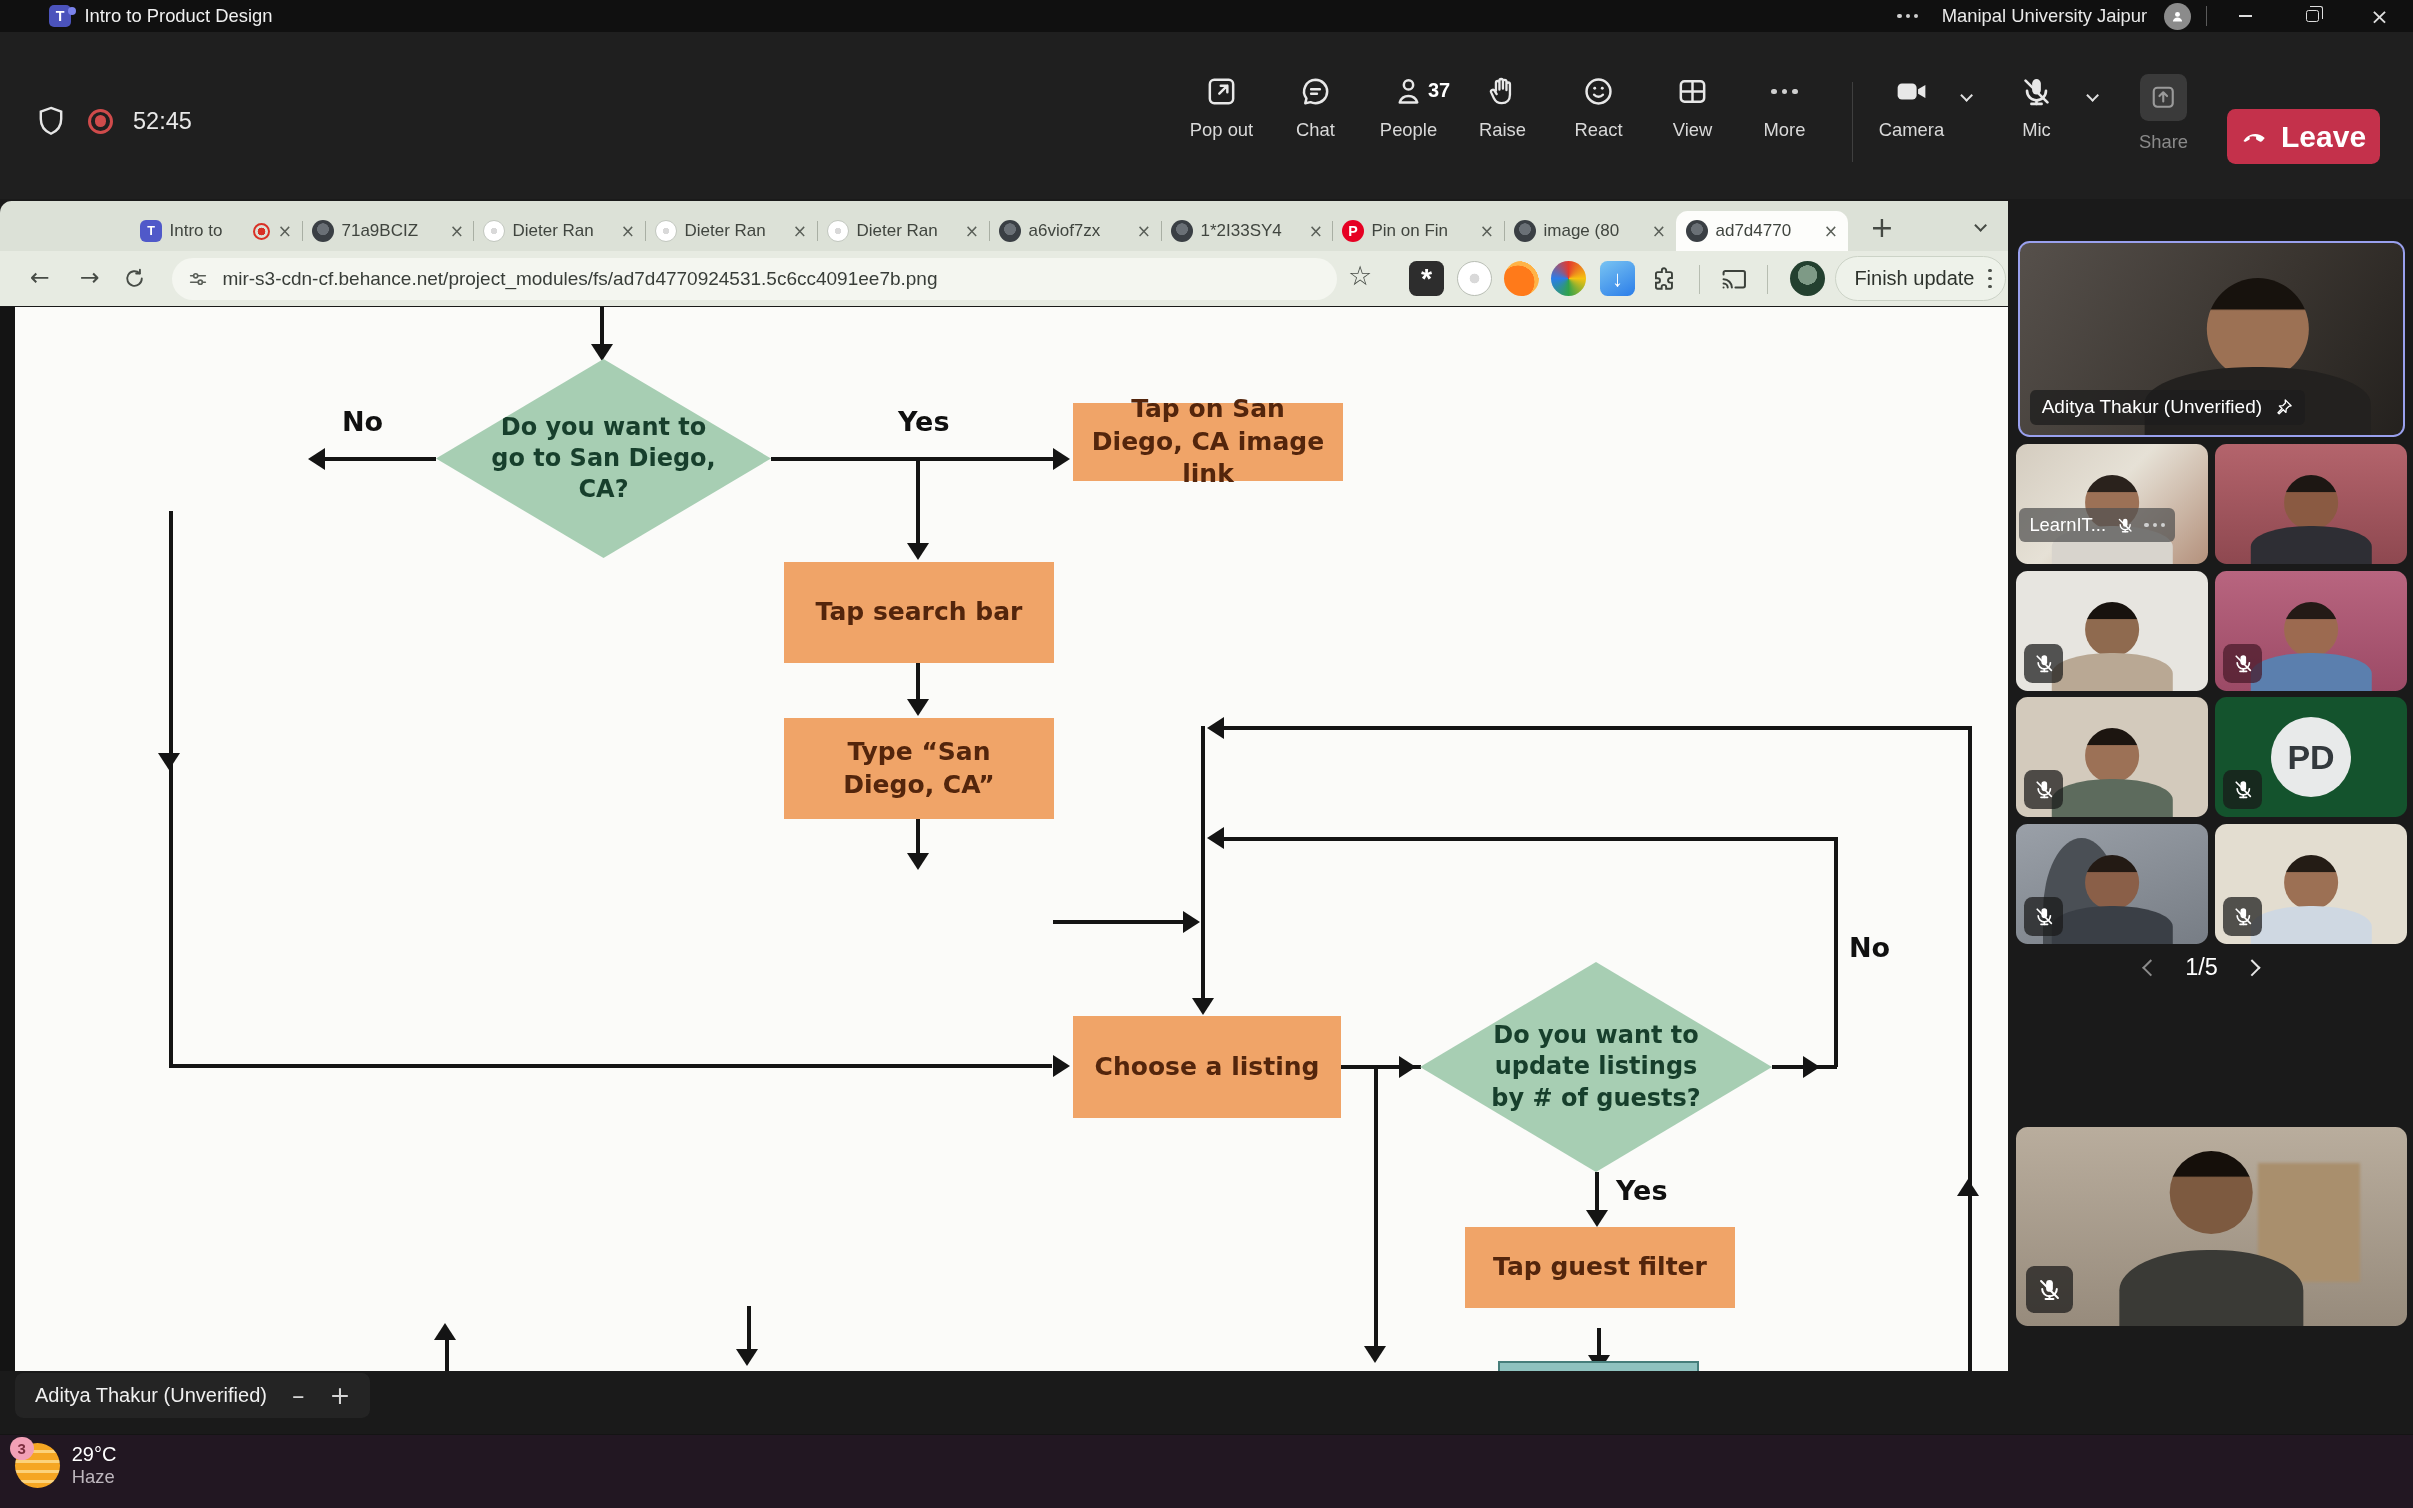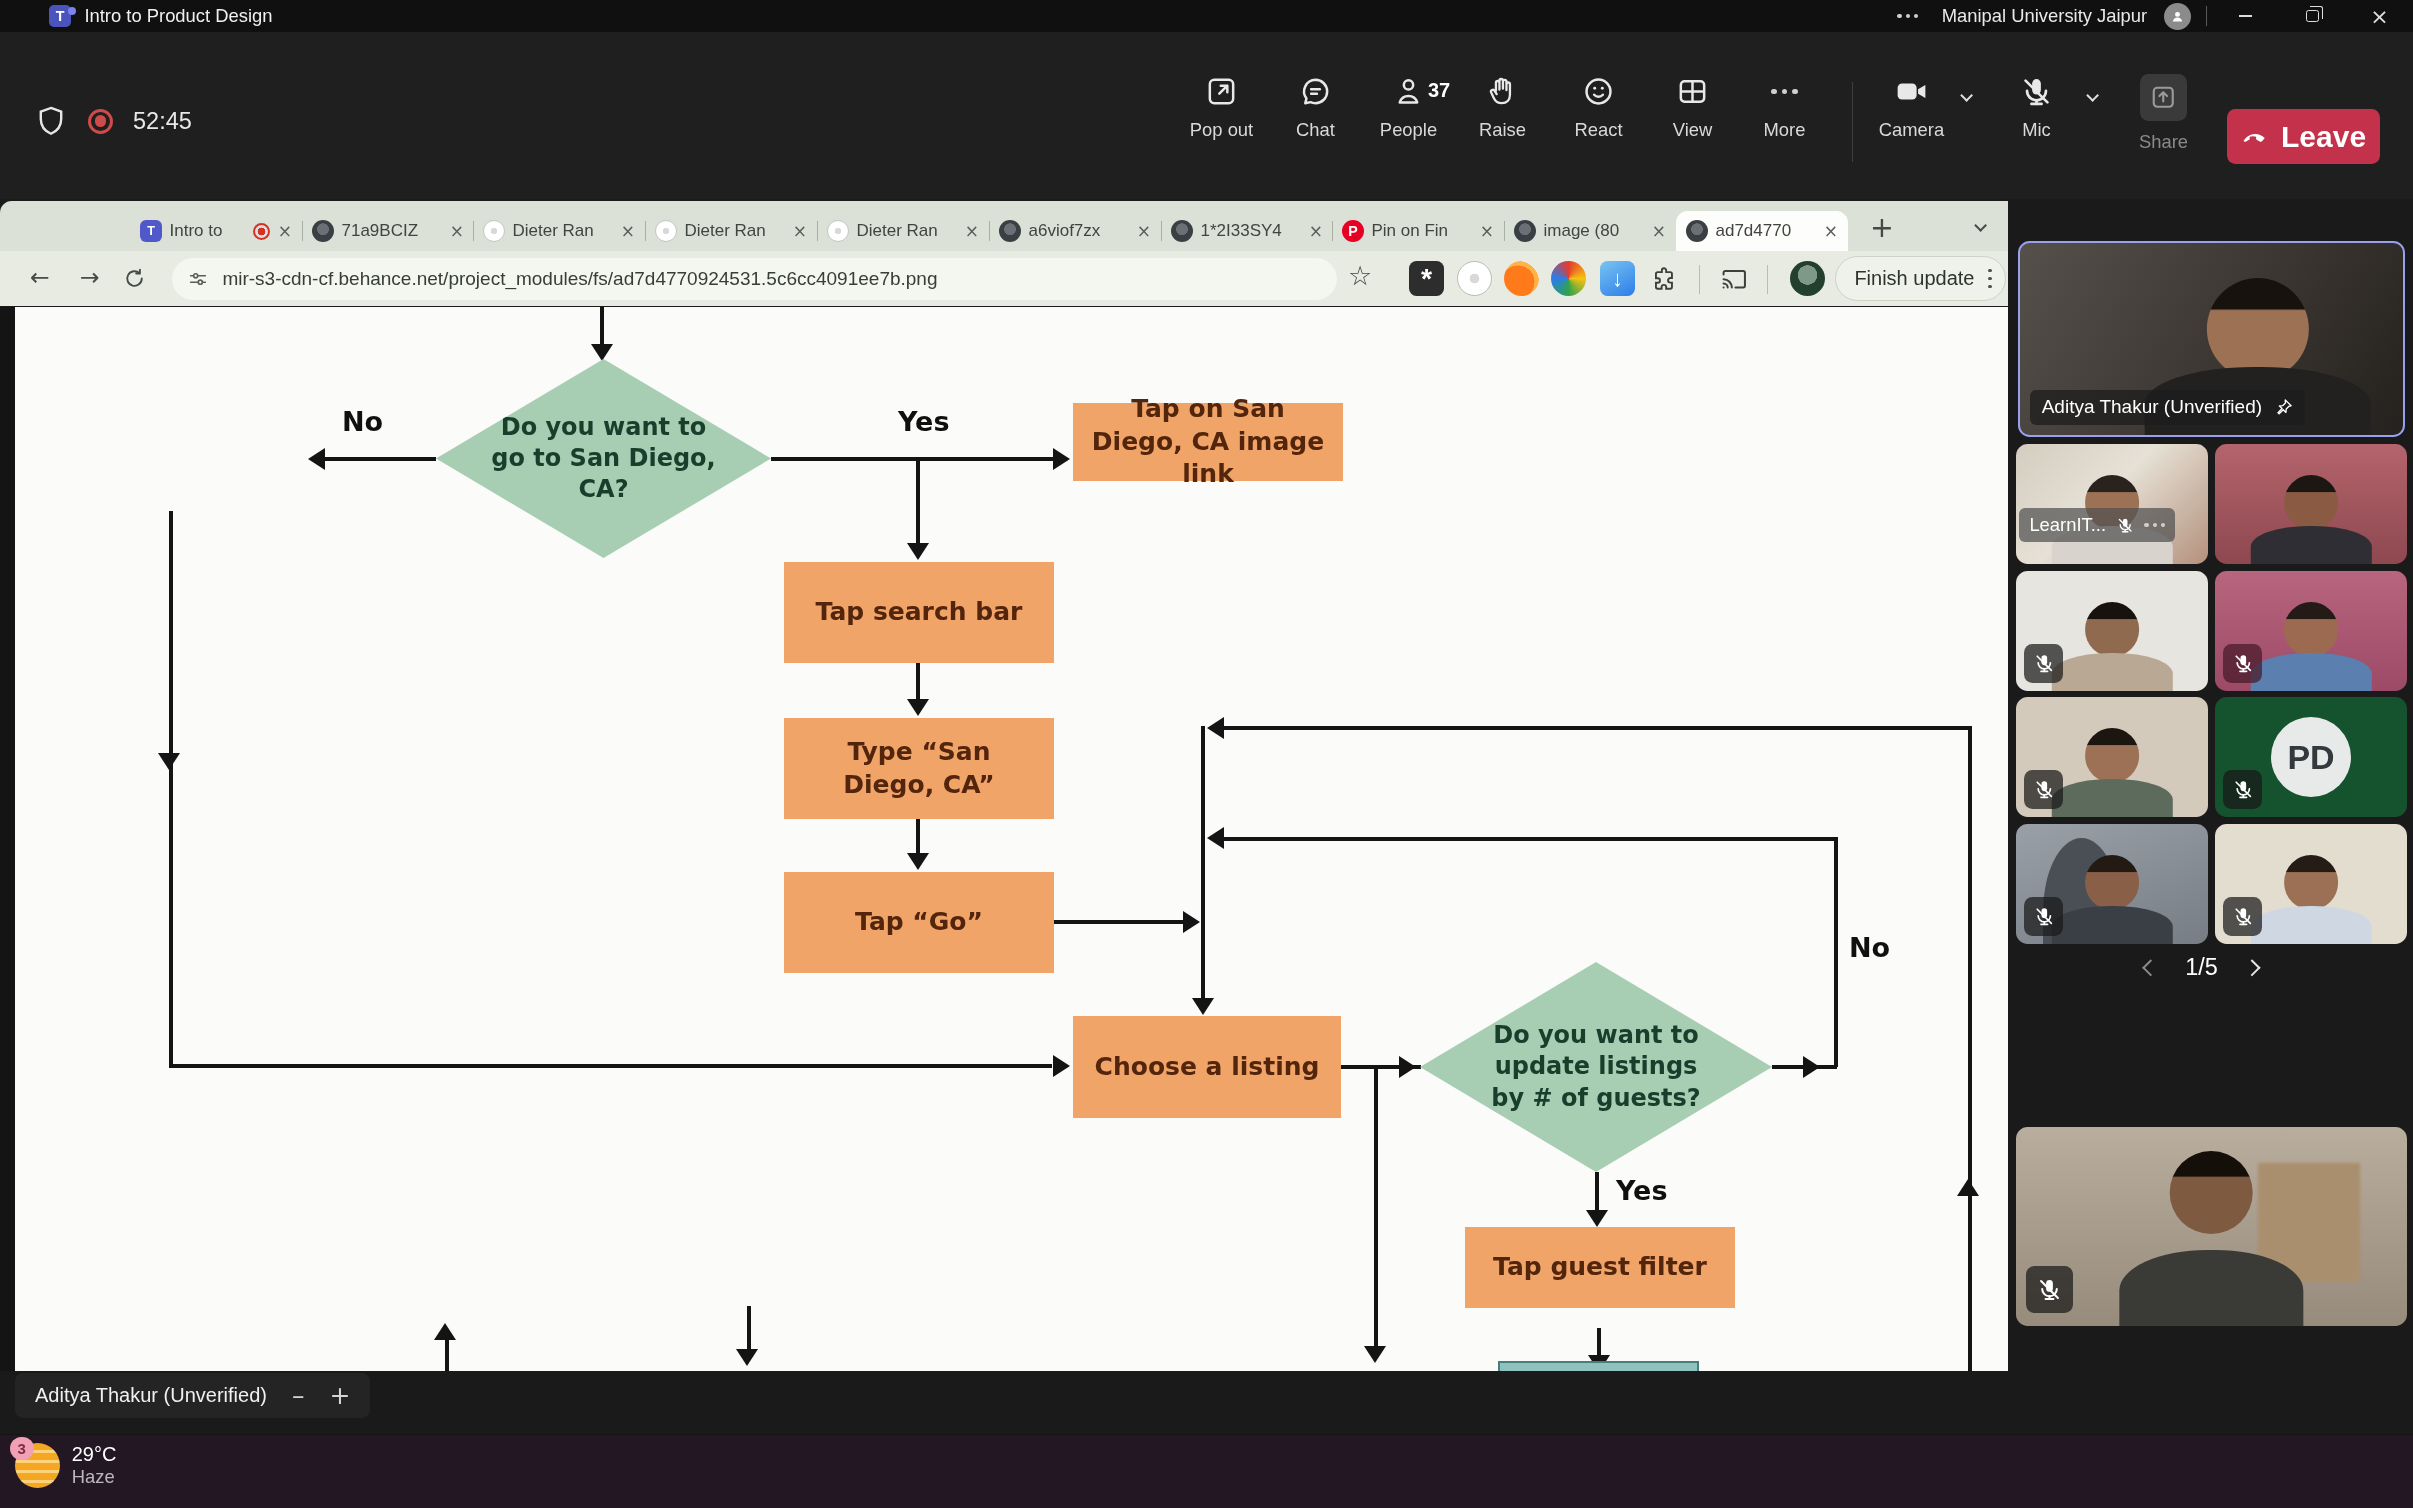--- a/index.html
+++ b/index.html
@@ -481,21 +481,20 @@
     <div class="ah down" style="left:1588px;top:1048px"></div>
   <div class="fl" style="left:445px;top:1026px;width:4.2px;height:39px"></div>
     <div class="ah up" style="left:434px;top:1016px"></div>
   <div class="fl" style="left:747px;top:999px;width:4.2px;height:47px"></div>
     <div class="ah down" style="left:736px;top:1042px"></div>
 
   <div class="fdia" style="left:436px;top:52px;width:335px;height:199px;padding:0 49px">Do you want to go to San Diego, CA?</div>
   <div class="fbox" style="left:1073px;top:96px;width:270px;height:78px">Tap on San Diego, CA image link</div>
   <div class="fbox" style="left:784px;top:255px;width:270px;height:101px">Tap search bar</div>
   <div class="fbox" style="left:784px;top:411px;width:270px;height:101px">Type “San Diego, CA”</div>
-  <div class="fbox" style="left:784px;top:565px;width:270px;height:101px">Tap “Go”</div>
   <div class="fbox" style="left:1073px;top:709px;width:268px;height:102px">Choose a listing</div>
   <div class="fdia" style="left:1420px;top:655px;width:352px;height:210px;padding:0 60px">Do you want to update listings by # of guests?</div>
   <div class="fbox" style="left:1465px;top:920px;width:270px;height:81px">Tap guest filter</div>
   <div class="abs" style="left:1498px;top:1054px;width:201px;height:10px;background:#8fc2bf;border:2.5px solid #477e7b;border-bottom:none"></div>
 
   <span class="flab" style="left:342px;top:99px">No</span>
   <span class="flab" style="left:898px;top:99px">Yes</span>
   <span class="flab" style="left:1849px;top:625px">No</span>
   <span class="flab" style="left:1616px;top:868px">Yes</span>
 </div>

